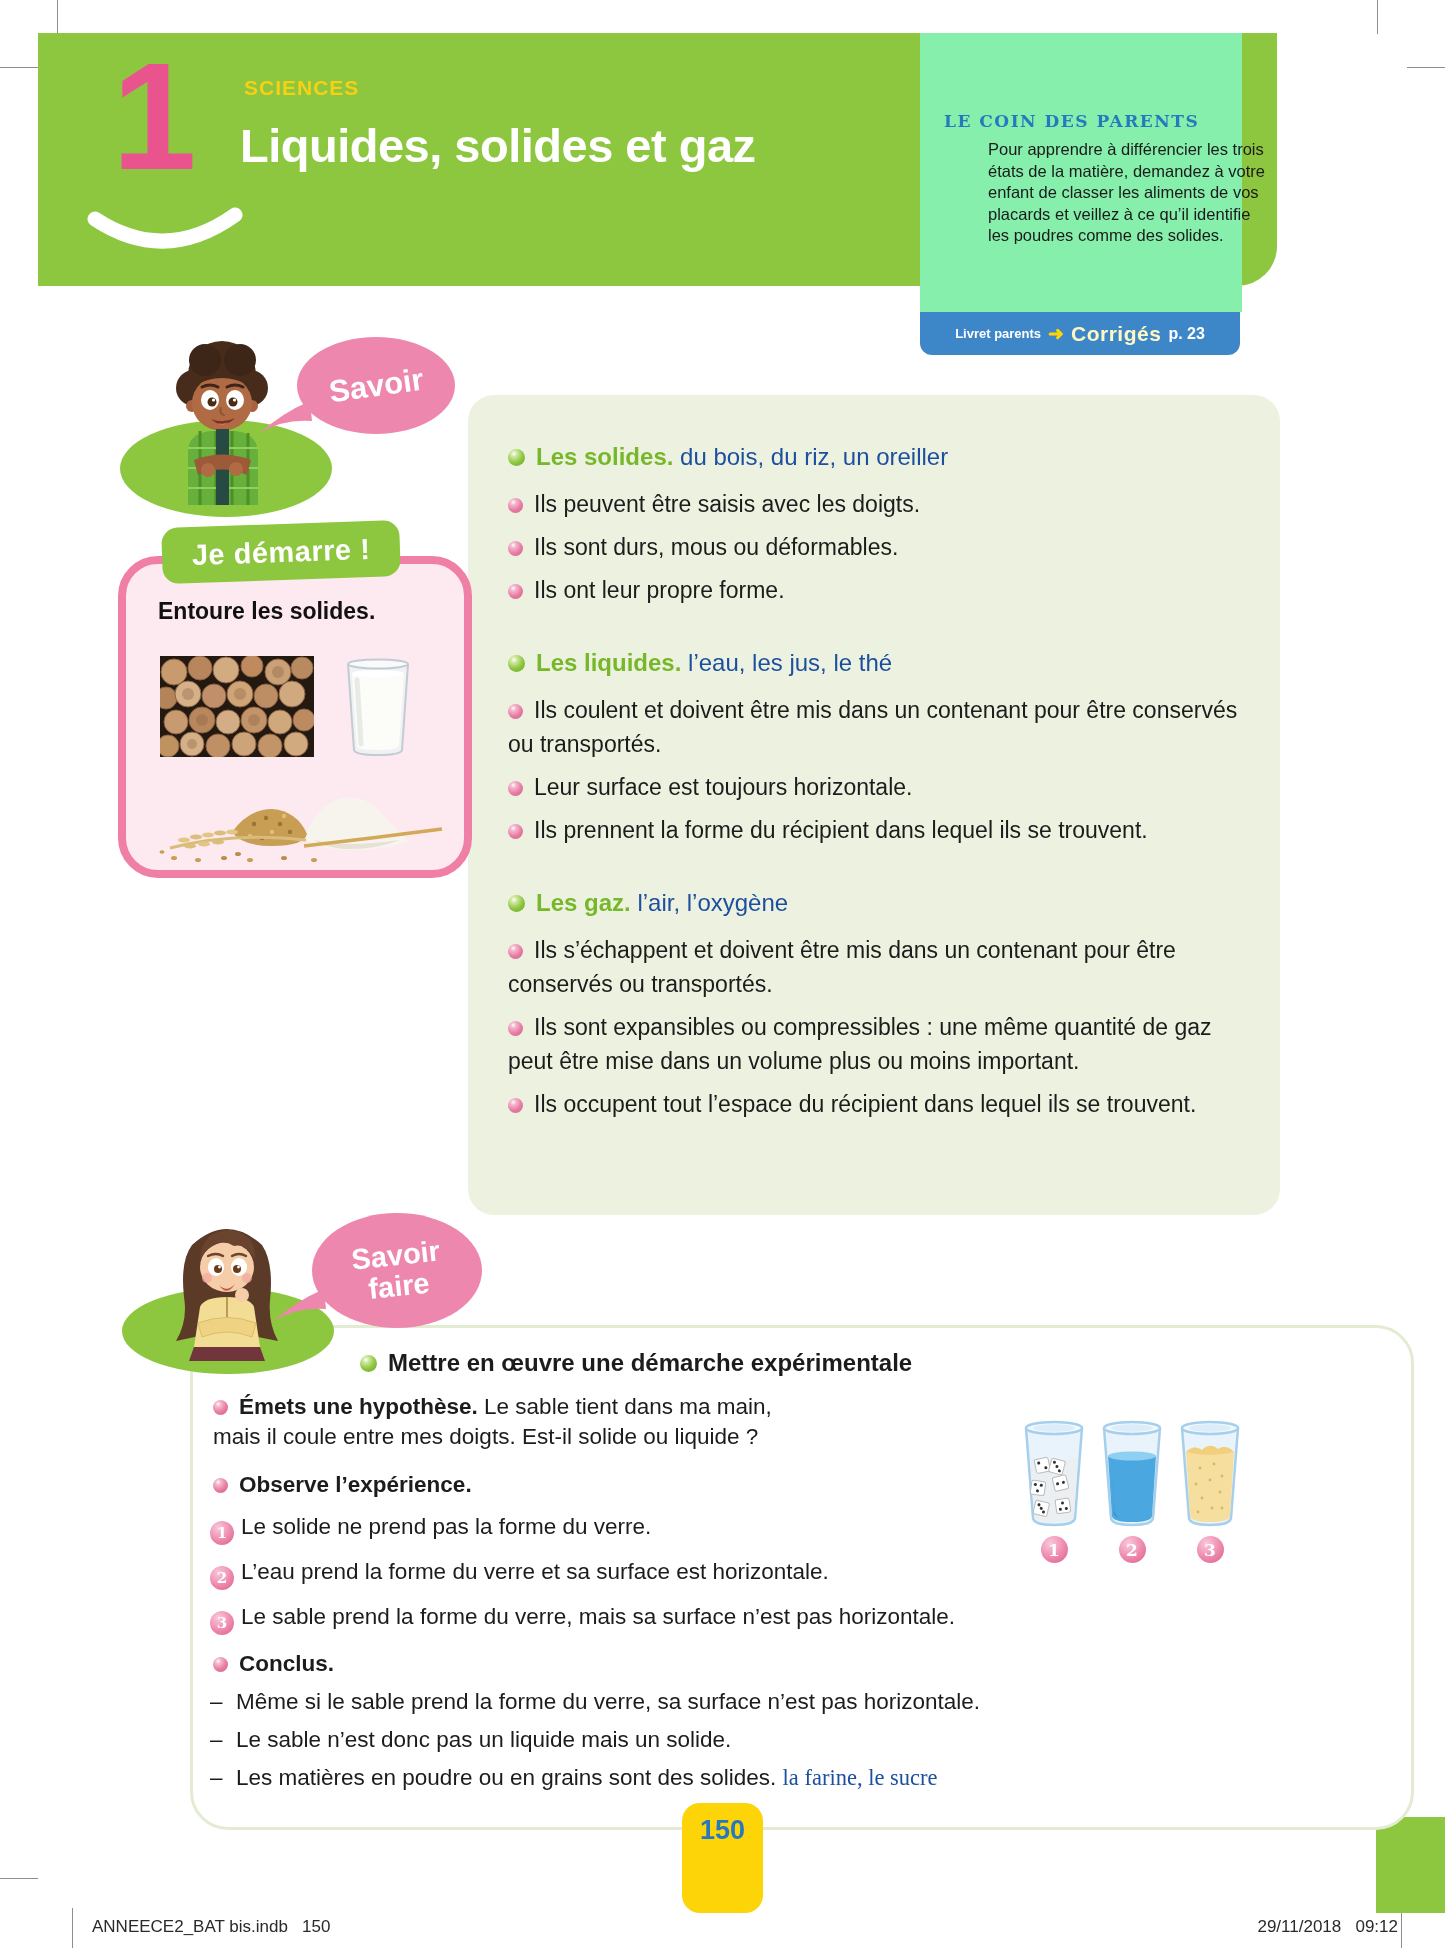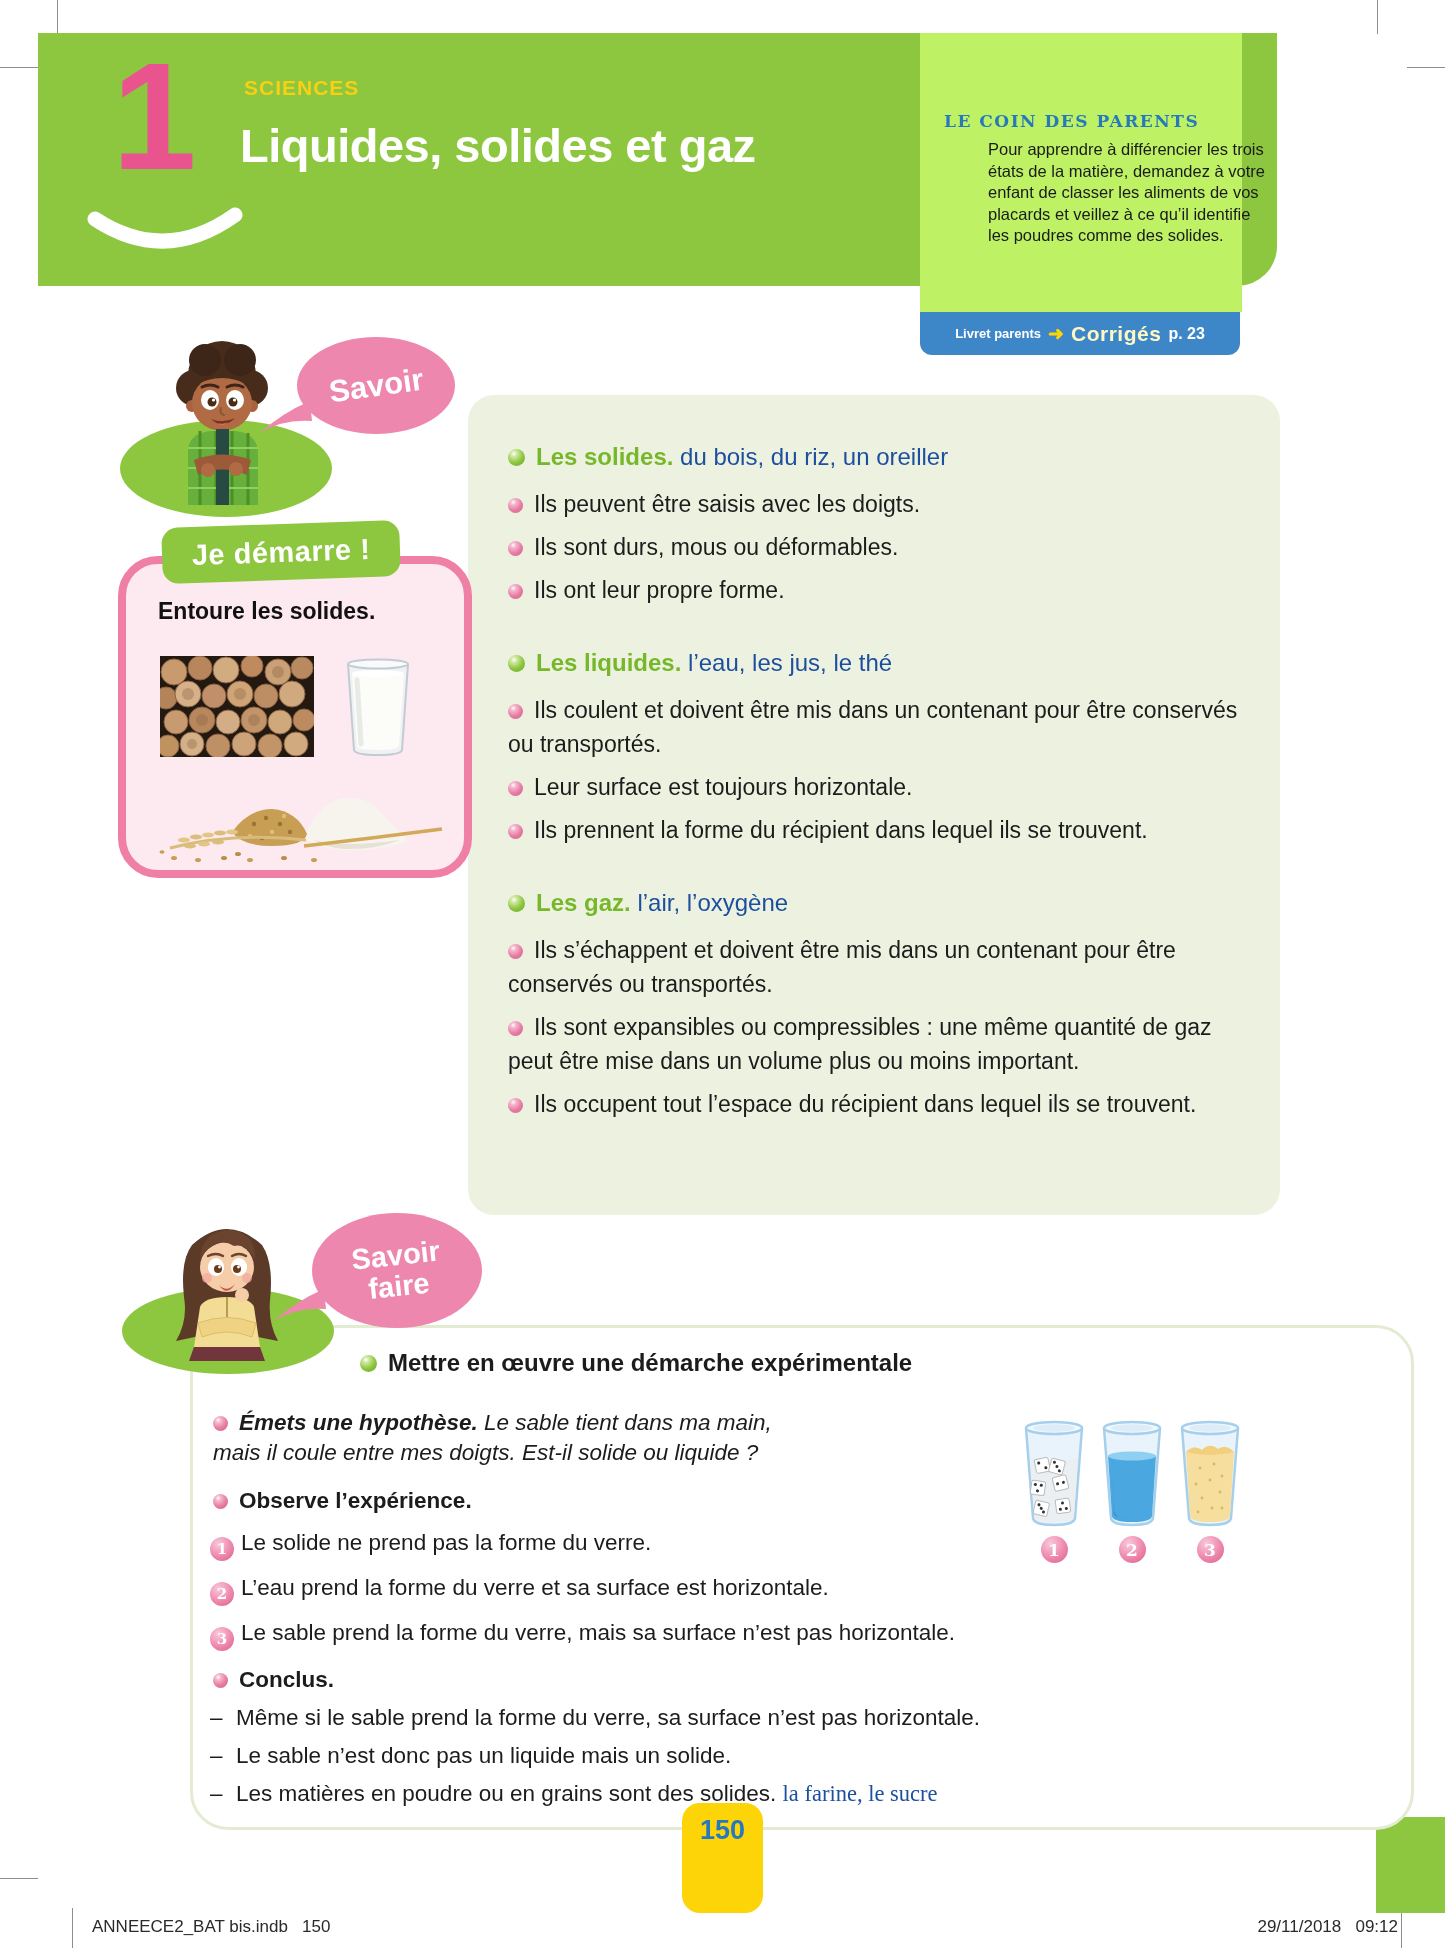--- a/index.html
+++ b/index.html
@@ -17,21 +17,21 @@
     background:#8dc63f;border-radius:0 0 40px 0;}
   .unit-number{position:absolute;left:112px;top:40px;font-size:152px;font-weight:bold;
     color:#e9548f;line-height:1;letter-spacing:-4px;}
   .subject{position:absolute;left:244px;top:76px;font-size:21px;font-weight:bold;
     color:#f8d014;letter-spacing:1px;}
   .header-title{position:absolute;left:240px;top:118px;font-size:47px;font-weight:bold;
     color:#ffffff;letter-spacing:-0.5px;}
 
   
   .parents-box{position:absolute;left:920px;top:33px;width:322px;height:279px;
-    background:#bef264;box-sizing:border-box;padding:78px 12px 0 24px;}
+    background:#86efac;box-sizing:border-box;padding:78px 12px 0 24px;}
   .parents-title{font-family:"DejaVu Serif", serif;font-size:17px;font-weight:bold;
     color:#2779bd;letter-spacing:1.5px;margin-bottom:8px;}
   .parents-body{font-size:16.5px;line-height:21.5px;color:#1b1b1b;width:278px;margin-left:44px;}
   .blue-bar{position:absolute;left:920px;top:312px;width:320px;height:43px;background:#3d86c8;
     border-radius:0 0 12px 12px;display:flex;align-items:center;justify-content:center;gap:7px;}
   .blue-bar .lbl{color:#fff;font-weight:bold;font-size:13px;}
   .blue-bar .arr{color:#fcd408;font-size:19px;font-weight:bold;}
   .blue-bar .corr{color:#fef9c3;font-weight:bold;font-size:21px;letter-spacing:0.5px;}
   .blue-bar .pg{color:#fff;font-weight:bold;font-size:16px;}
 
@@ -64,21 +64,21 @@
   .jd-box{position:absolute;left:118px;top:556px;width:354px;height:322px;background:#fdeaf1;
     border:8px solid #ef7fa5;border-radius:40px;box-sizing:border-box;z-index:3;}
   .jd-instruction{position:absolute;left:32px;top:34px;font-size:23px;font-weight:bold;color:#111;}
 
   
   .sf-card{position:absolute;left:190px;top:1325px;width:1224px;height:505px;background:#fff;
     border:3px solid #e3ecd3;border-radius:38px;box-sizing:border-box;padding:20px 24px 0 17px;z-index:2;}
   .sf-heading{margin-left:150px;font-size:24px;font-weight:bold;line-height:30px;}
   .sf-row{font-size:22.5px;line-height:30px;max-width:790px;}
   .sf-label{font-weight:bold;}
-  .sf-hyp{margin-top:30px;margin-left:3px;font-style:italic;}
+  .sf-hyp{margin-top:14px;margin-left:3px;}
   .sf-observe{margin-top:18px;margin-left:3px;}
   .sf-step{margin-top:12px;max-width:820px;}
   .sf-conclus{margin-top:14px;margin-left:3px;}
   .sf-dash{margin-top:8px;max-width:1000px;}
   .sf-dash .dash{display:inline-block;width:26px;}
   .num-circle{display:inline-flex;align-items:center;justify-content:center;width:24px;height:24px;
     border-radius:50%;margin-right:7px;vertical-align:-4px;color:#fff;
     font-family:"DejaVu Serif", serif;font-weight:bold;font-size:15px;
     background:radial-gradient(circle at 35% 28%, #f9c9da 0%, #ee87ad 55%, #d8618c 100%);}
   .ex-blue{color:#1d4f9f;font-family:Liberation Serif, serif;}

